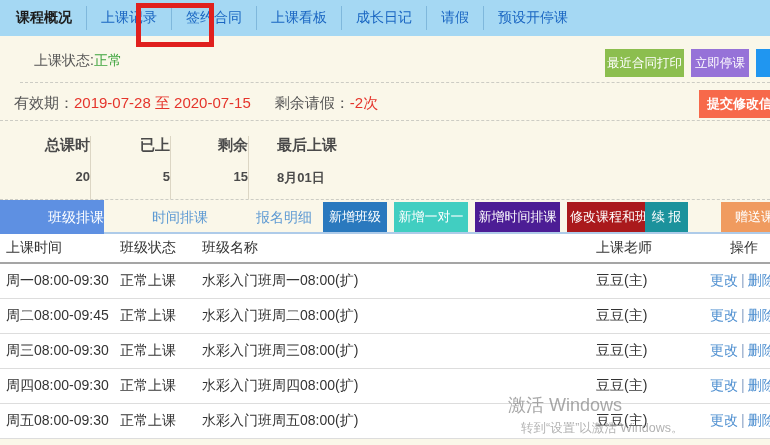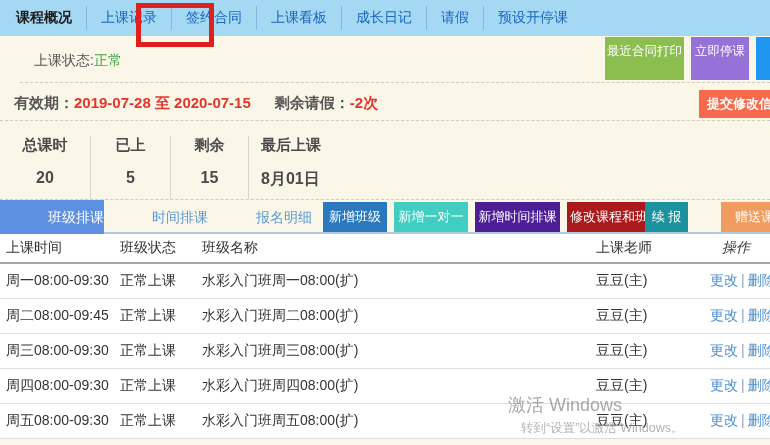--- a/index.html
+++ b/index.html
@@ -25,43 +25,43 @@
     border: 5px solid #E0201E; z-index: 20;
   }
   
   .sec1 { position: relative; height: 47px; border-bottom: 1px dashed #CCCCC4; margin-left: 20px; }
   .status-text { position: absolute; left: 14px; top: 16px; font-size: 14px; color: #555; }
   .status-val { color: #3FA53F; }
   .btn {
     position: absolute; color: #fff; text-align: center; cursor: pointer;
     white-space: nowrap; overflow: hidden;
   }
-  .top-btn { top: 1px; height: 43px; line-height: 28px; font-size: 12.5px; }
+  .top-btn { top: 13px; height: 28px; line-height: 28px; font-size: 12.5px; }
   .btn-print  { left: 585px; width: 79px; background: #8CBE4F; }
   .btn-stop   { left: 671px; width: 58px; background: #9672D8; }
   .btn-finish { left: 736px; width: 64px; background: #2096F0; }
   
   .sec2 { position: relative; height: 38px; border-bottom: 1px dashed #CCCCC4; }
-  .validity-text { position: absolute; left: 14px; top: 11px; font-size: 15px; font-weight: bold; color: #555; }
+  .validity-text { position: absolute; left: 14px; top: 11px; font-size: 15px; font-weight: normal; color: #555; }
   .red-text { color: #E5342B; }
   .leave-label { margin-left: 24px; }
   .btn-submit {
     top: 7px; left: 699px; width: 94px; height: 28px; line-height: 28px;
     background: #F7694A; font-size: 13px; font-weight: bold;
   }
   
   .stats { display: flex; height: 79px; border-bottom: 1px dashed #CCCCC4; padding-top: 15px; }
-  .stat { text-align: center; font-weight: bold; color: #4a4a4a; }
+  .stat { text-align: right; font-weight: bold; color: #4a4a4a; }
   .stat + .stat { border-left: 1px solid #DCD6C4; }
   .stat-1 { width: 90px; }
   .stat-2 { width: 80px; }
   .stat-3 { width: 78px; }
-  .stat-4 { width: 170px; text-align: left; padding-left: 12px; }
+  .stat-4 { width: 170px; text-align: left; padding-left: 28px; }
   .stat-label { font-size: 15px; }
-  .stat-value { margin-top: 14px; font-size: 16px; }
+  .stat-value { margin-top: 14px; font-size: 13px; }
   
   .tabrow { position: relative; height: 34px; border-bottom: 2px solid #AECBE9; font-size: 14px; }
   .tab { position: absolute; top: 0; height: 34px; line-height: 34px; text-align: right; width: 104px; cursor: pointer; }
   .tab-1 { left: 0; background: #5E90E2; color: #fff; }
   .tab-2 { left: 104px; color: #5E9AD3; }
   .tab-3 { left: 208px; color: #5E9AD3; }
   .act-btn { top: 2px; height: 30px; line-height: 30px; font-size: 13px; }
   .ab-1 { left: 323px; width: 64px; background: #2A79BE; }
   .ab-2 { left: 394px; width: 74px; background: #41CEC1; }
   .ab-3 { left: 475px; width: 85px; background: #4c1d95; }
@@ -76,21 +76,21 @@
   }
   .trow {
     display: flex; align-items: center; height: 35px; background: #fff;
     border-bottom: 1px solid #DDDDDD; font-size: 14px; color: #333;
   }
   .c-time    { width: 120px; padding-left: 6px; }
   .c-status  { width: 82px; }
   .c-name    { flex: 1; }
   .c-teacher { width: 104px; padding-left: 8px; }
   .c-action  { width: 78px; padding-left: 18px; white-space: nowrap; }
-  .thead .c-action { text-align: right; padding-left: 0; padding-right: 20px; font-style: italic; }
+  .thead .c-action { text-align: right; padding-left: 0; padding-right: 12px; }
   .link { color: #4E8FD0; cursor: pointer; text-decoration: none; }
   .action-sep { color: #8FA6C8; margin: 0 3px; }
   
   .wm1 { position: absolute; left: 508px; top: 393px; font-size: 18px; color: rgba(115,115,115,0.62); z-index: 5; }
   .wm2 { position: absolute; left: 508px; top: 420px; font-size: 12.5px; color: rgba(120,120,120,0.58); z-index: 5; margin-left: 13px; }
 </style>
 </head>
 <body>
 
 <div class="nav">

